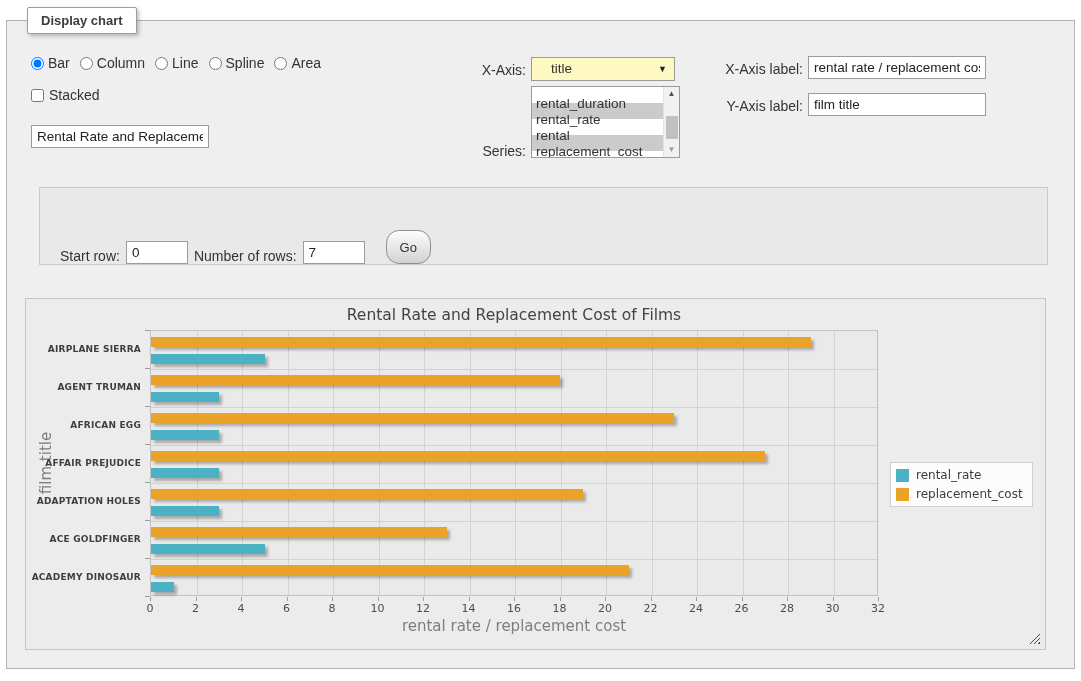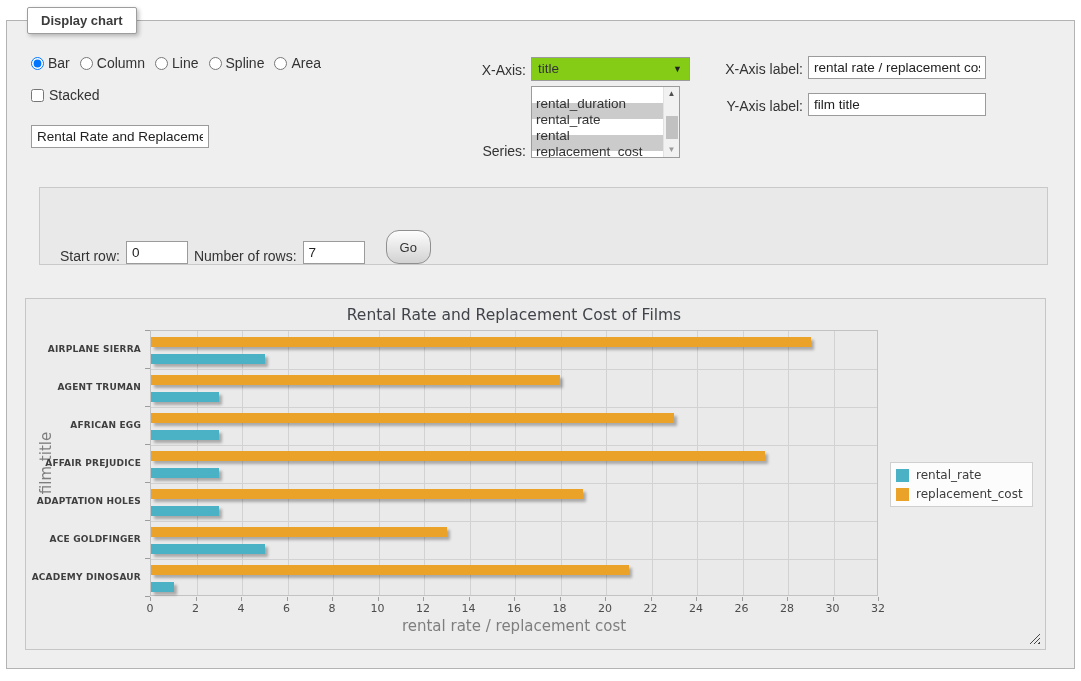--- a/index.html
+++ b/index.html
@@ -22,23 +22,23 @@
   input.text { border:1px solid #9b9b9b; background:#fff; font-size:13.5px; padding:2px 5px;
                color:#222; font-family:inherit; height:23px; }
   .title-input { position:absolute; left:24px; top:104px; width:178px; }
 
   .form-label { position:absolute; font-size:14px; color:#333; text-align:right; width:102px; }
   .lbl-xaxis  { left:417px; top:41px; }
   .lbl-series { left:417px; top:122px; }
   .lbl-xaxis-label { left:694px; top:40px; }
   .lbl-yaxis-label { left:694px; top:77px; }
 
-  .select-mock { position:absolute; left:524px; top:36px; width:159px; height:24px;
-                 border:1px solid #9b9b9b; background:#84cc16; font-size:13.5px;
-                 line-height:22px; padding:0 20px 0 6px; cursor:default; }
+  .select-mock { position:absolute; left:524px; top:36px; width:144px; height:24px;
+                 border:1px solid #9b9b9b; background:#fef9c3; font-size:13.5px;
+                 line-height:22px; padding:0 20px 0 19px; cursor:default; }
   .select-arrow { position:absolute; right:7px; top:7px; font-size:9px; color:#222; line-height:9px; }
 
   .series-list { position:absolute; left:524px; top:65px; width:149px; height:72px;
                  border:1px solid #9b9b9b; background:#fff; overflow:hidden; }
   .series-items { position:absolute; left:0; top:0; right:16px; }
   .series-item { height:16px; line-height:17.5px; padding:8px 4px; font-size:13.5px; white-space:nowrap; }
   .series-item.selected { background:#cbcbcb; }
   .series-scrollbar { position:absolute; right:0; top:0; width:16px; height:100%;
                  background:#f1f1f1; border-left:1px solid #e2e2e2; }
   .scroll-btn { position:absolute; left:0; width:100%; height:14px; text-align:center;

